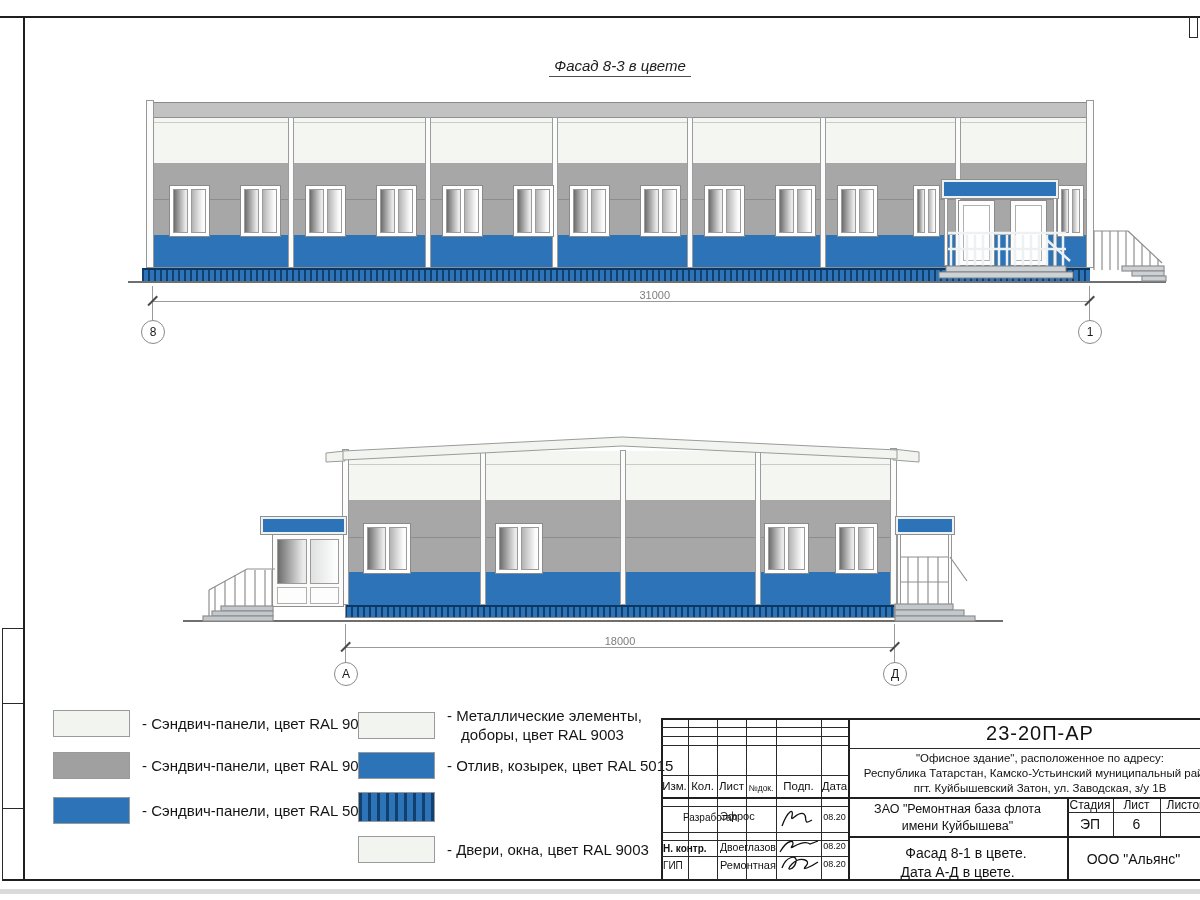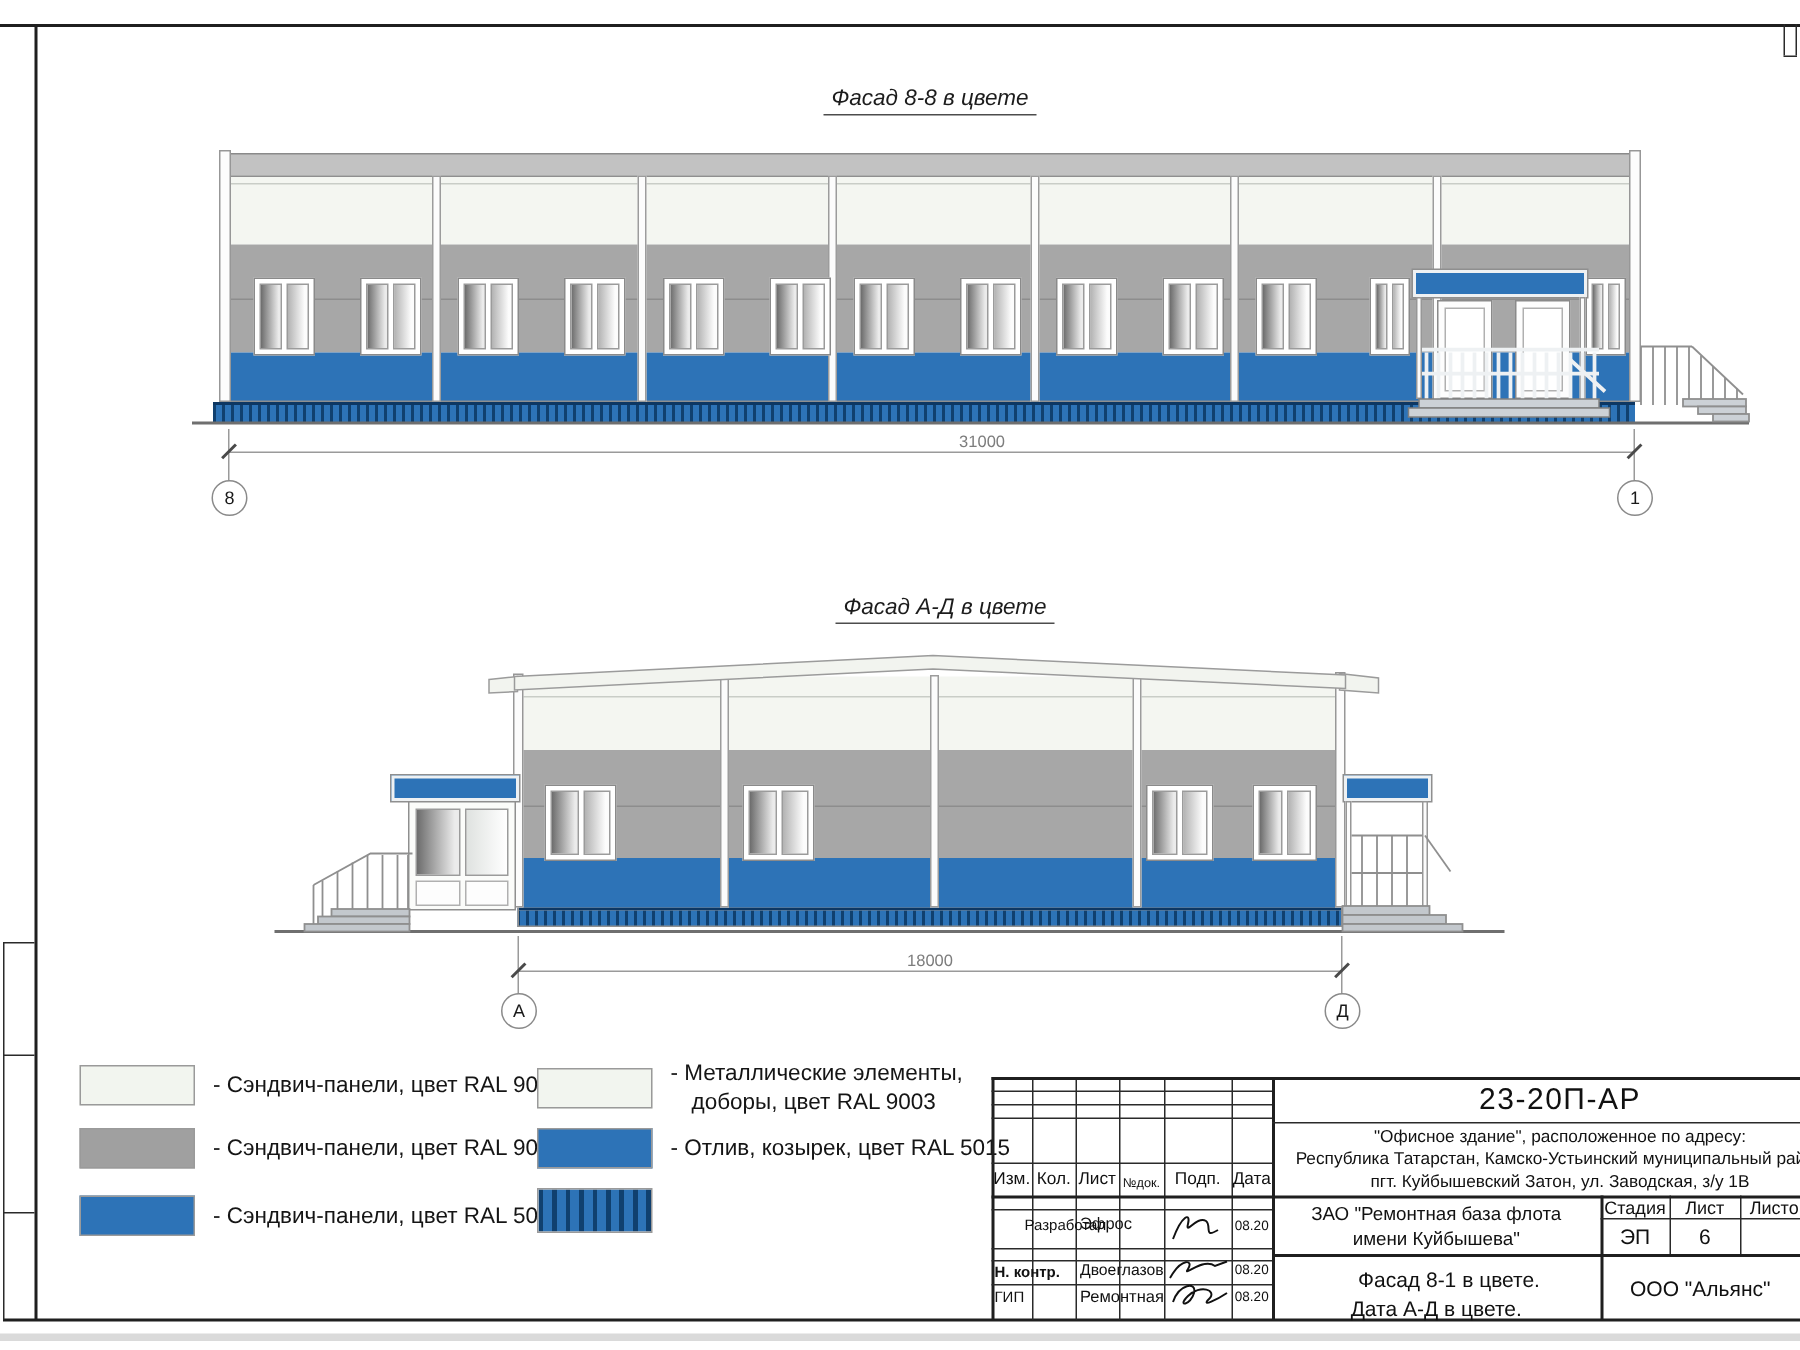--- a/index.html
+++ b/index.html
@@ -53,21 +53,21 @@
   <div class="vline-t" style="left:1197px;top:16px;height:21px;"></div>
   <div class="hline-t" style="left:1189px;top:37px;width:9px;"></div>
 
   <div class="vline-t" style="left:2px;top:628px;height:252px;"></div>
   <div class="hline-t" style="left:2px;top:628px;width:21px;"></div>
   <div class="hline-t" style="left:2px;top:703px;width:21px;"></div>
   <div class="hline-t" style="left:2px;top:808px;width:21px;"></div>
 
   <div class="abs" style="left:0;top:889px;width:1200px;height:5px;background:#dadada;"></div>
 
-  <div class="ftitle" style="left:400px;top:57px;width:440px;"><span>Фасад 8-8 в цвете</span></div>
+  <div class="ftitle" style="left:400px;top:57px;width:440px;"><span>Фасад 8-3 в цвете</span></div>
 
   <div class="band" style="left:150px;top:102px;width:938px;height:16px;background:#c2c2c2;border:1px solid #8a8a8a;box-sizing:border-box;"></div>
   <div class="band" style="left:148px;top:117px;width:942px;height:46px;background:#f4f6f1;"></div>
   <div class="hline-g" style="left:148px;top:122px;width:942px;background:#c9cdc7;"></div>
   <div class="band" style="left:148px;top:163px;width:942px;height:72px;background:#a7a7a7;"></div>
   <div class="hline-g" style="left:148px;top:199px;width:942px;background:#8d8d8d;"></div>
   <div class="band" style="left:148px;top:235px;width:942px;height:33px;background:#2d73b7;"></div>
   <div class="plinth" style="left:142px;top:268px;width:948px;height:14px;"></div>
   <div class="outline" style="left:148px;top:117px;width:942px;height:151px;"></div>
   <div id="dyn-f1">
@@ -146,21 +146,20 @@
 
   <div class="vline-g" style="left:152px;top:286px;height:35px;"></div>
   <div class="vline-g" style="left:1089px;top:286px;height:35px;"></div>
   <div class="hline-g" style="left:152px;top:301px;width:938px;"></div>
   <div class="tick" style="left:146px;top:300px;"></div>
   <div class="tick" style="left:1083px;top:300px;"></div>
   <div class="dimtext" style="left:570px;top:289px;width:100px;text-align:right;">31000</div>
   <div class="bubble" style="left:141px;top:320px;">8</div>
   <div class="bubble" style="left:1078px;top:320px;">1</div>
 
-  <div class="ftitle" style="left:410px;top:396px;width:440px;"><span>Фасад А-Д в цвете</span></div>
 
   <div class="band" style="left:345px;top:451px;width:550px;height:49px;background:#f4f6f1;"></div>
   <div class="hline-g" style="left:345px;top:464px;width:550px;background:#c9cdc7;"></div>
   <div class="band" style="left:345px;top:500px;width:550px;height:72px;background:#a7a7a7;"></div>
   <div class="hline-g" style="left:345px;top:537px;width:550px;background:#8d8d8d;"></div>
   <div class="band" style="left:345px;top:572px;width:550px;height:33px;background:#2d73b7;"></div>
   <div class="plinth" style="left:345px;top:605px;width:550px;height:13px;"></div>
   <div class="outline" style="left:345px;top:455px;width:550px;height:163px;border-top:none;"></div>
   <div id="dyn-f2">
       <div class="mullion" style="left:480px;top:450px;width:6px;height:155px;"></div>
@@ -298,20 +297,24 @@
     <div class="swatch sw-white"></div>
     <div class="leg-label" style="width:215px;">- Металлические элементы, доборы, цвет RAL 9003</div>
   </div>
   <div class="leg-row" style="left:358px;top:752px;">
     <div class="swatch sw-blue"></div>
     <div class="leg-label" style="width:240px;">- Отлив, козырек, цвет RAL 5015</div>
   </div>
   <div class="leg-row" style="left:358px;top:792px;">
     <div class="swatch sw-blue-striped" style="height:30px;"></div>
   </div>
+  <div class="leg-row" style="left:358px;top:836px;">
+    <div class="swatch sw-white"></div>
+    <div class="leg-label">- Двери, окна, цвет RAL 9003</div>
+  </div>
 
   <div class="vline" style="left:661px;top:718px;height:162px;"></div>
   <div class="vline-t" style="left:688px;top:718px;height:162px;"></div>
   <div class="vline-t" style="left:717px;top:718px;height:162px;"></div>
   <div class="vline-t" style="left:746px;top:718px;height:162px;"></div>
   <div class="vline-t" style="left:776px;top:718px;height:162px;"></div>
   <div class="vline-t" style="left:821px;top:718px;height:162px;"></div>
   <div class="vline" style="left:848px;top:718px;height:162px;"></div>
   <div class="vline" style="left:1067px;top:797px;height:83px;"></div>
   <div class="vline-t" style="left:1113px;top:797px;height:40px;"></div>

